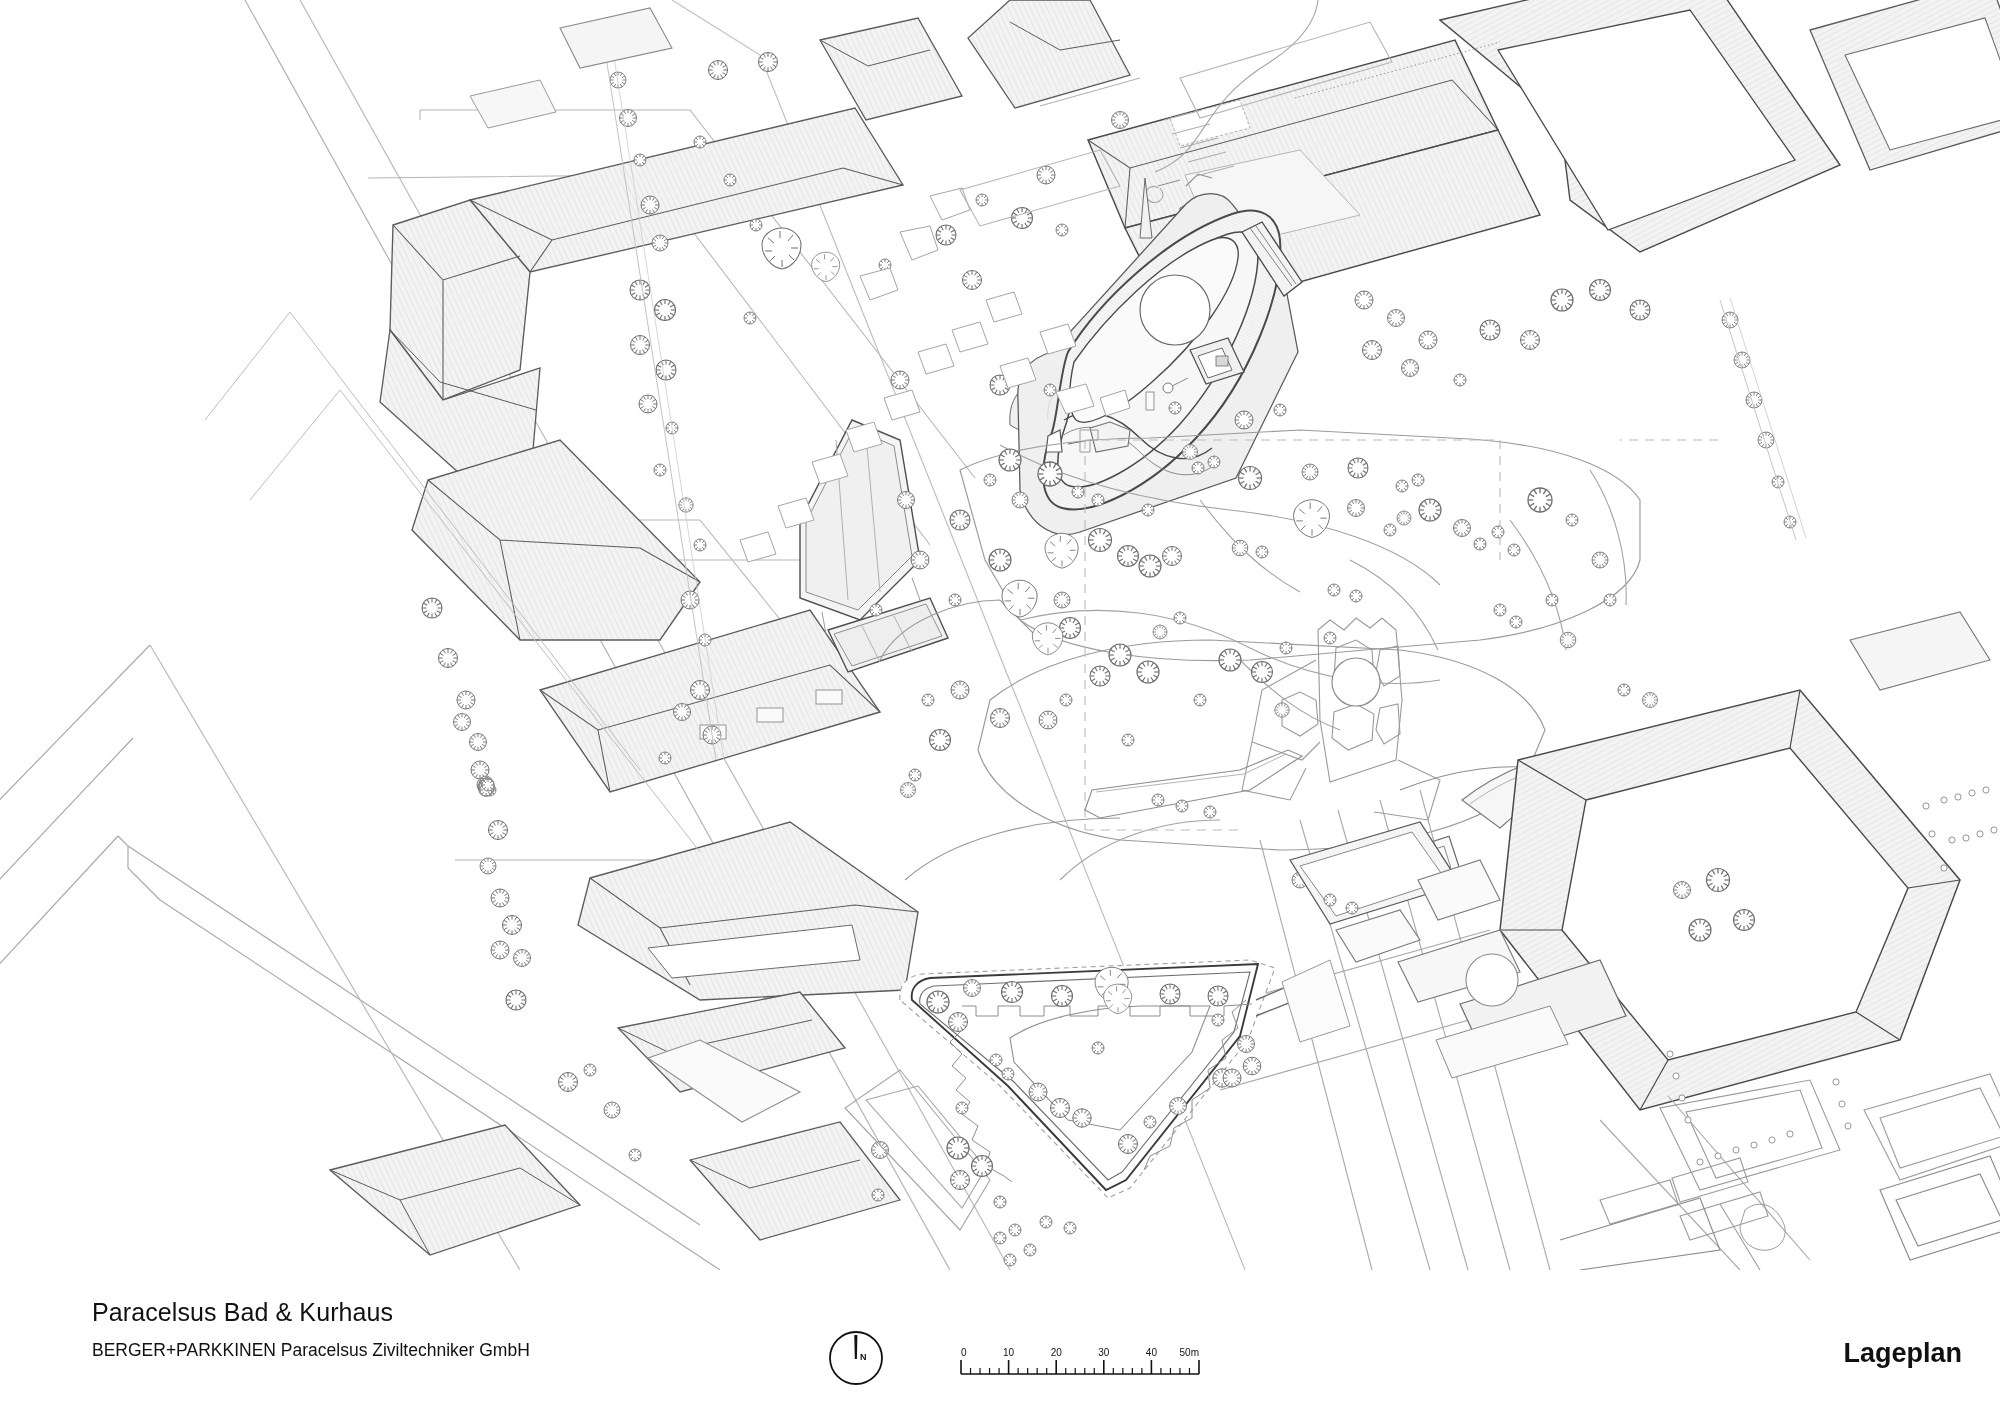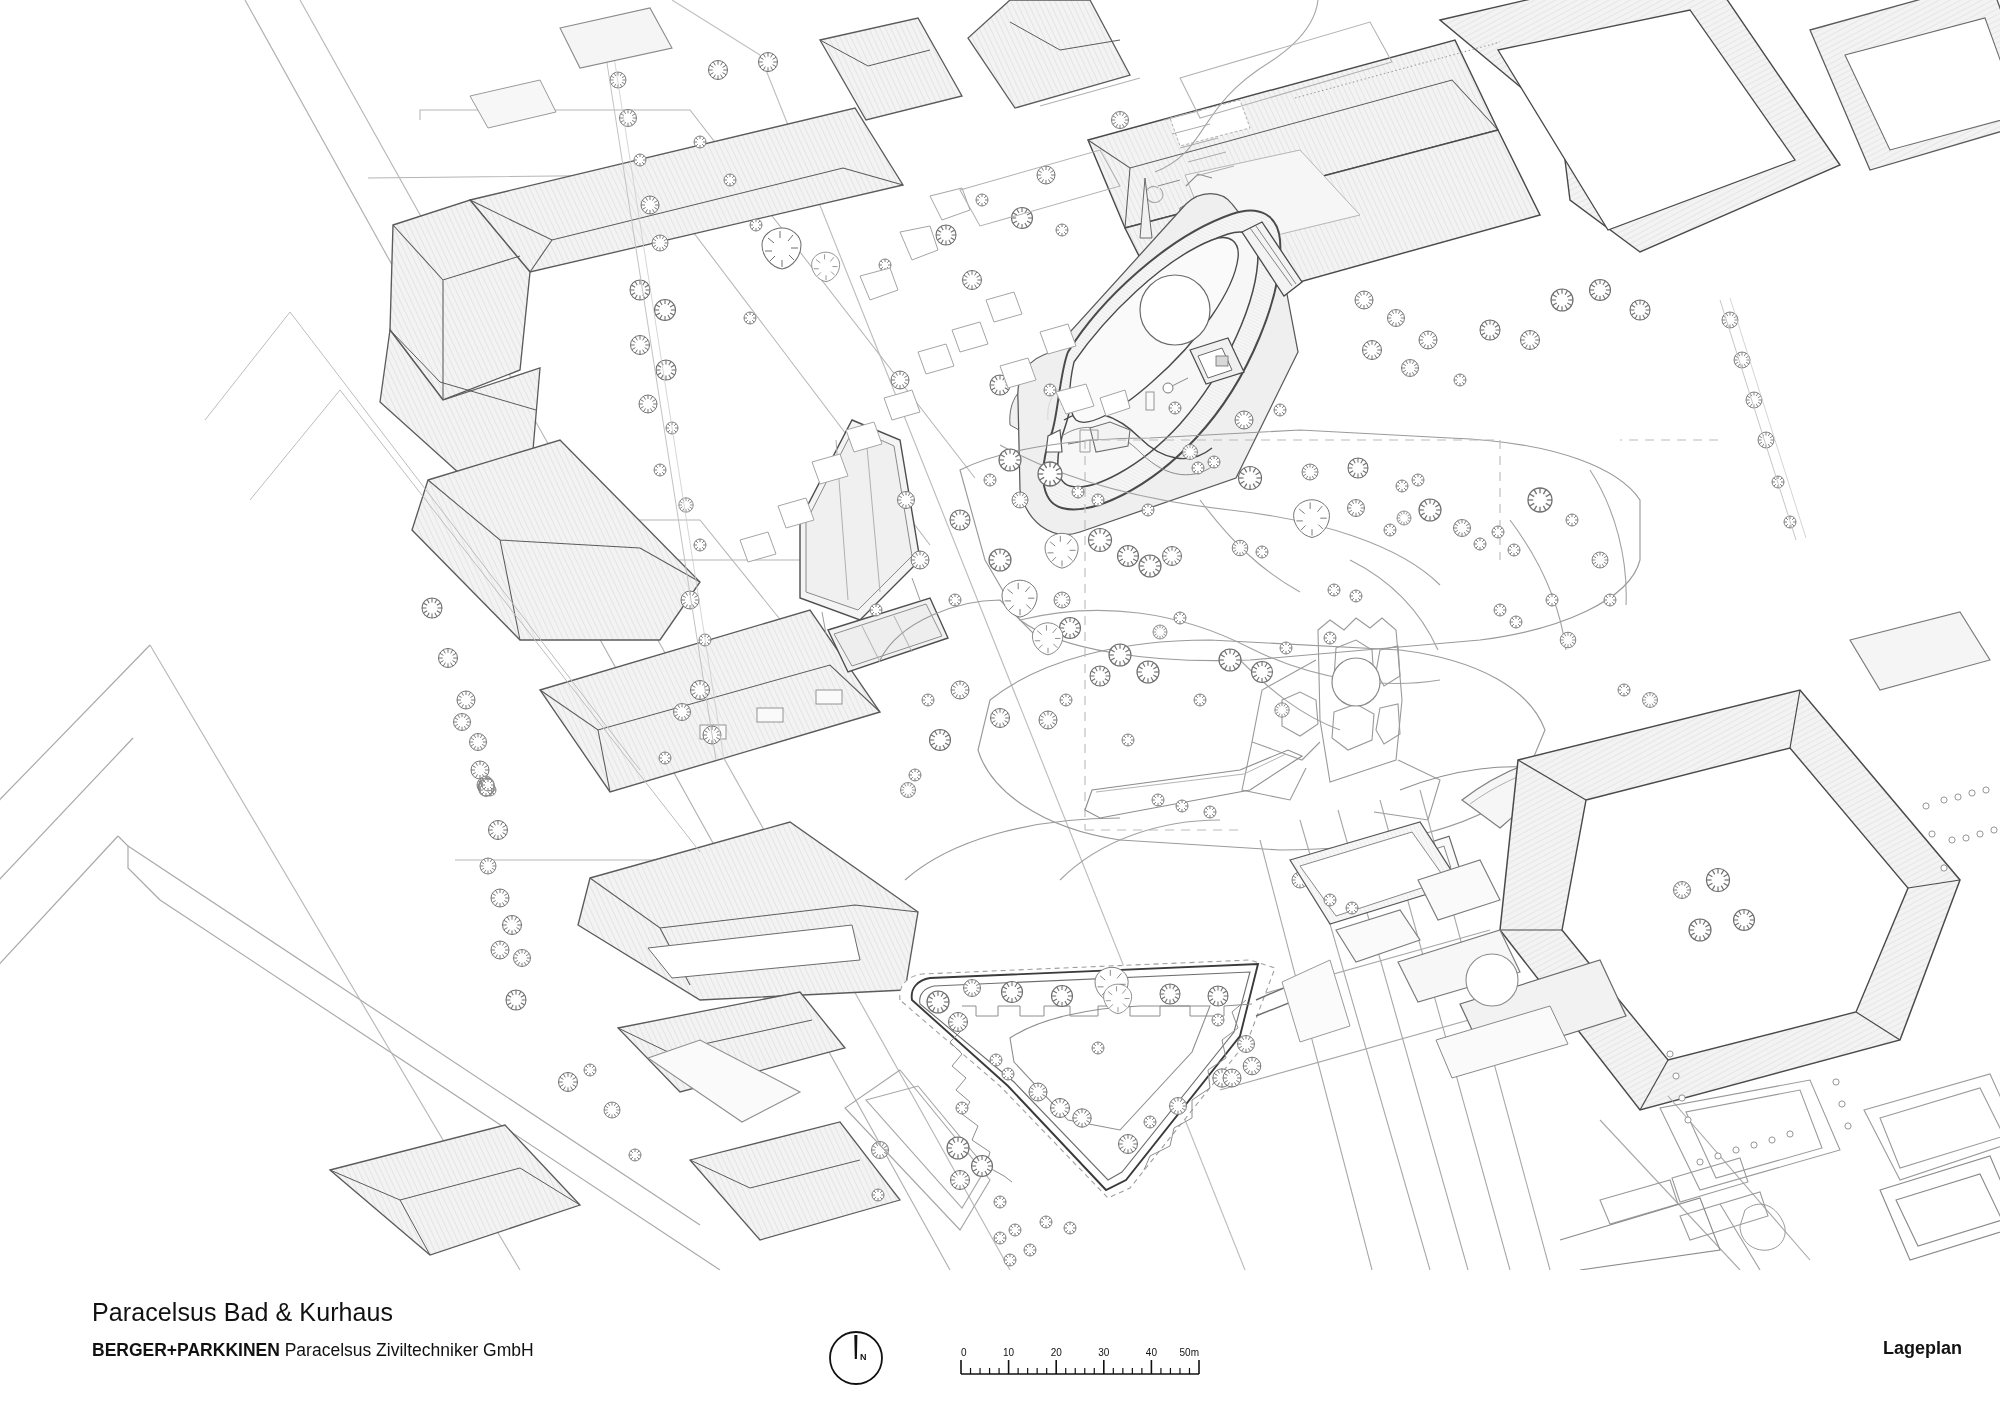--- a/index.html
+++ b/index.html
@@ -8,22 +8,22 @@
        font-family:"Liberation Sans", sans-serif;color:#000;}
   #sheet{position:absolute;inset:0;background:#fff;}
   #plan-area{position:absolute;left:0;top:0;width:2000px;height:1270px;overflow:hidden;}
   #plan-svg{display:block;width:2000px;height:1270px;}
 
   
   #titleblock{position:absolute;left:0;top:1270px;width:2000px;height:144px;}
   #project-title{position:absolute;left:92px;top:28px;font-size:25px;letter-spacing:.1px;
                  color:#111;white-space:nowrap;}
   #architect-line{position:absolute;left:92px;top:70px;font-size:17.5px;color:#111;white-space:nowrap;}
-  #architect-line .bold{font-weight:bold;}
-  #sheet-name{position:absolute;right:38px;top:68px;font-size:18px;font-weight:bold;color:#111;
+  #architect-line .bold{font-weight:normal;}
+  #sheet-name{position:absolute;right:38px;top:68px;font-size:27px;font-weight:bold;color:#111;
               white-space:nowrap;}
   #north{position:absolute;left:824px;top:1326px;width:64px;height:64px;}
   #scalebar{position:absolute;left:955px;top:1338px;width:250px;height:50px;}
 </style>
 </head>
 <body>
 
 <div id="sheet">
 
   <div id="plan-area">

